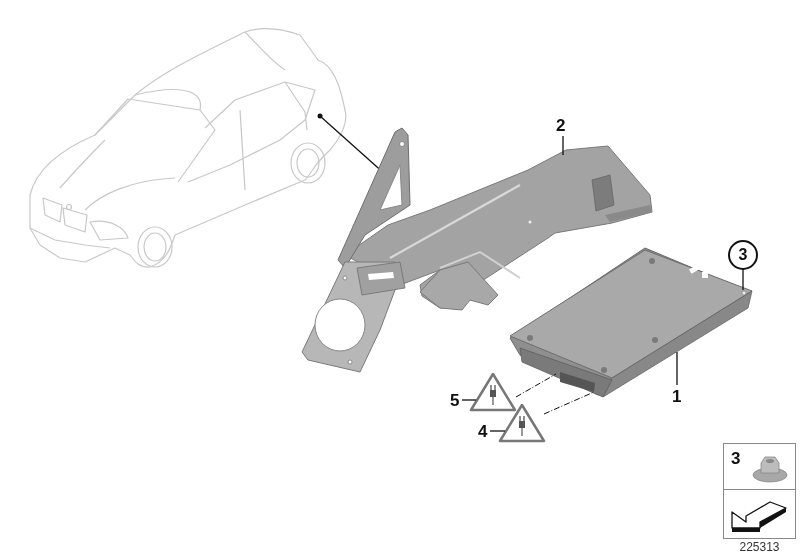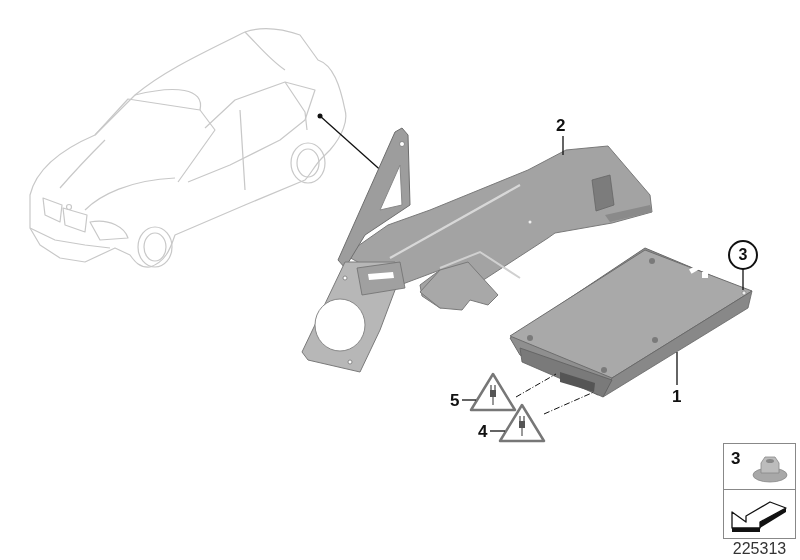--- a/index.html
+++ b/index.html
@@ -2,21 +2,21 @@
 <html><head>
 <meta charset="utf-8">
 <style>
   html, body { margin: 0; padding: 0; background: #ffffff; }
   body { width: 800px; height: 560px; position: relative; overflow: hidden; font-family: "Liberation Sans", sans-serif; }
   #canvas { position: absolute; left: 0; top: 0; width: 800px; height: 560px; }
   .callout { position: absolute; font-family: "Liberation Sans", sans-serif; font-weight: bold; font-size: 17px; color: #111; line-height: 1; }
   .circled { position: absolute; width: 26px; height: 26px; border: 2px solid #111; border-radius: 50%; background: #fff; text-align: center; line-height: 26px; font-weight: bold; font-size: 16px; color: #111; font-family: "Liberation Sans", sans-serif; }
   .legend-box { position: absolute; left: 723px; width: 71px; border: 1px solid #888; background: #fff; }
   .legend-num { position: absolute; left: 7px; top: 5px; font-weight: bold; font-size: 17px; color: #111; font-family: "Liberation Sans", sans-serif; }
-  .image-id { position: absolute; left: 724px; top: 540px; width: 71px; text-align: center; font-size: 16px; color: #333; font-family: "Liberation Sans", sans-serif; }
+  .image-id { position: absolute; left: 724px; top: 540px; width: 71px; text-align: center; font-size: 12px; color: #333; font-family: "Liberation Sans", sans-serif; }
 </style>
 </head>
 <body>
 
 <svg id="canvas" viewBox="0 0 800 560">
 
   <g fill="none" stroke="#c8c8c8" stroke-width="1.2" stroke-linejoin="round">
     <path d="M30,195 C36,170 60,150 95,135 L135,95 C165,70 205,52 245,32 C262,26 280,28 300,35 L318,60 C333,65 340,85 345,110 C348,120 343,135 330,150 L322,158 C315,165 310,175 305,180 L245,205 L175,235 C170,250 165,262 150,267 C140,268 135,262 130,255 L115,248 L85,262 L60,258 L40,245 L30,228 Z"></path>
     <path d="M95,135 L128,99 L200,110 L215,130 L178,182"></path>
     <path d="M135,95 C175,85 205,88 200,110"></path>

